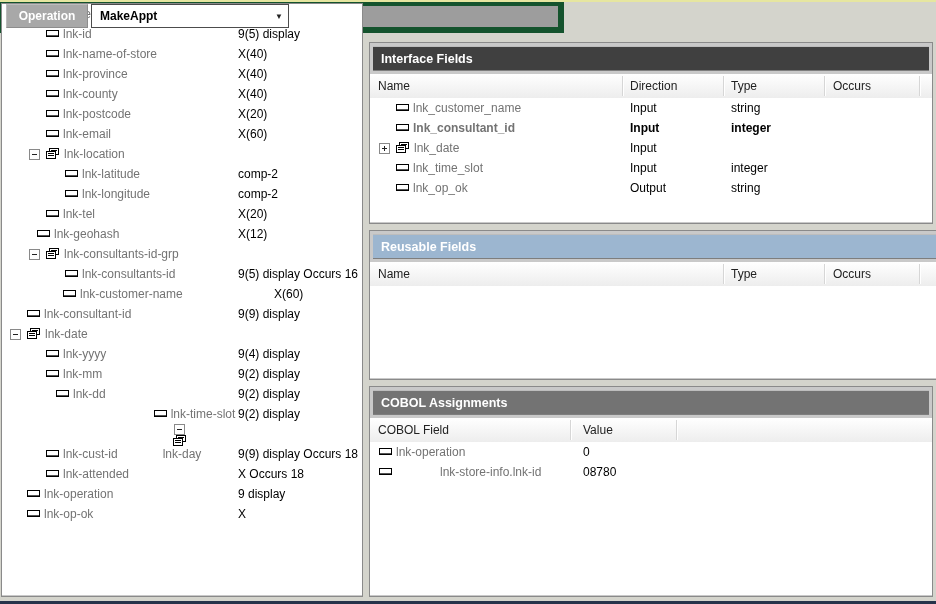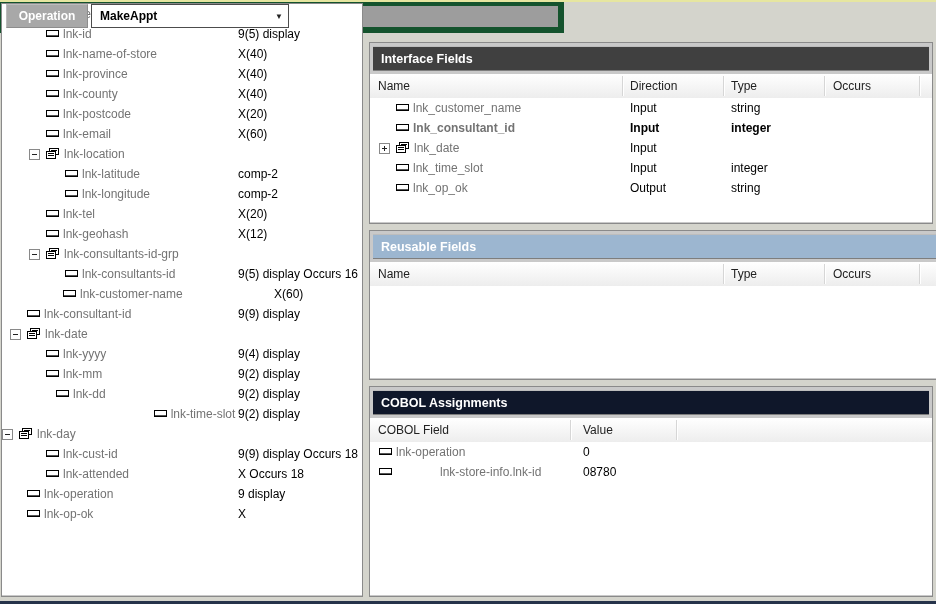--- a/index.html
+++ b/index.html
@@ -222,21 +222,21 @@
 
         <span class="icon">
           <svg width="13" height="8" viewBox="0 0 13 8">
               <rect x="0.5" y="0.5" width="12" height="6" fill="#fff" stroke="#000"></rect>
               <line x1="1" y1="5.5" x2="12" y2="5.5" stroke="#555"></line>
             </svg>
         </span>
         <span class="tname">lnk-tel</span>
         <span class="cell picture-col">X(20)</span>
       </div>
-        <div class="trow" style="padding-left: 27px;">
+        <div class="trow" style="padding-left: 18px;">
         <span class="slot">
             <span class="ebox" style="visibility: hidden;"></span>
           </span>
 
         <span class="icon">
           <svg width="13" height="8" viewBox="0 0 13 8">
               <rect x="0.5" y="0.5" width="12" height="6" fill="#fff" stroke="#000"></rect>
               <line x1="1" y1="5.5" x2="12" y2="5.5" stroke="#555"></line>
             </svg>
         </span>
@@ -368,21 +368,21 @@
 
         <span class="icon">
           <svg width="13" height="8" viewBox="0 0 13 8">
               <rect x="0.5" y="0.5" width="12" height="6" fill="#fff" stroke="#000"></rect>
               <line x1="1" y1="5.5" x2="12" y2="5.5" stroke="#555"></line>
             </svg>
         </span>
         <span class="tname">lnk-time-slot</span>
         <span class="cell picture-col">9(2) display</span>
       </div>
-        <div class="trow" style="padding-left: 0;">
+        <div class="trow" style="padding-left: 0; flex-direction: column;">
         <span class="slot">
             <span class="ebox minus"></span>
           </span>
         <span class="icon">
           <svg width="14" height="12" viewBox="0 0 14 12">
               <rect x="3.5" y="0.5" width="9" height="6" fill="#fff" stroke="#000"></rect>
               <line x1="5" y1="2.5" x2="11" y2="2.5" stroke="#000"></line>
               <rect x="0.5" y="3.5" width="9" height="7" fill="#fff" stroke="#000"></rect>
               <line x1="2" y1="5.5" x2="8" y2="5.5" stroke="#000"></line>
               <line x1="2" y1="7.5" x2="8" y2="7.5" stroke="#000"></line>
@@ -568,21 +568,21 @@
       <span class="vdiv" style="left:353px"></span>
       <span class="vdiv" style="left:454px"></span>
       <span class="vdiv" style="left:549px"></span>
     </div>
     <div class="rows" id="ru-rows">
       
     </div>
   </div>
 
   <div class="panel" id="ca-section">
-    <div class="hbar" style="background: #0f172a;">COBOL Assignments</div>
+    <div class="hbar" style="background: #737373;">COBOL Assignments</div>
     <div class="colhead">
       <span class="hc" style="left:8px">COBOL Field</span>
       <span class="hc" style="left:213px">Value</span>
       <span class="vdiv" style="left:200px"></span>
       <span class="vdiv" style="left:306px"></span>
     </div>
     <div class="rows" id="ca-rows">
 
     <div class="trow" style="padding-left: 9px;">
         <span class="icon">

